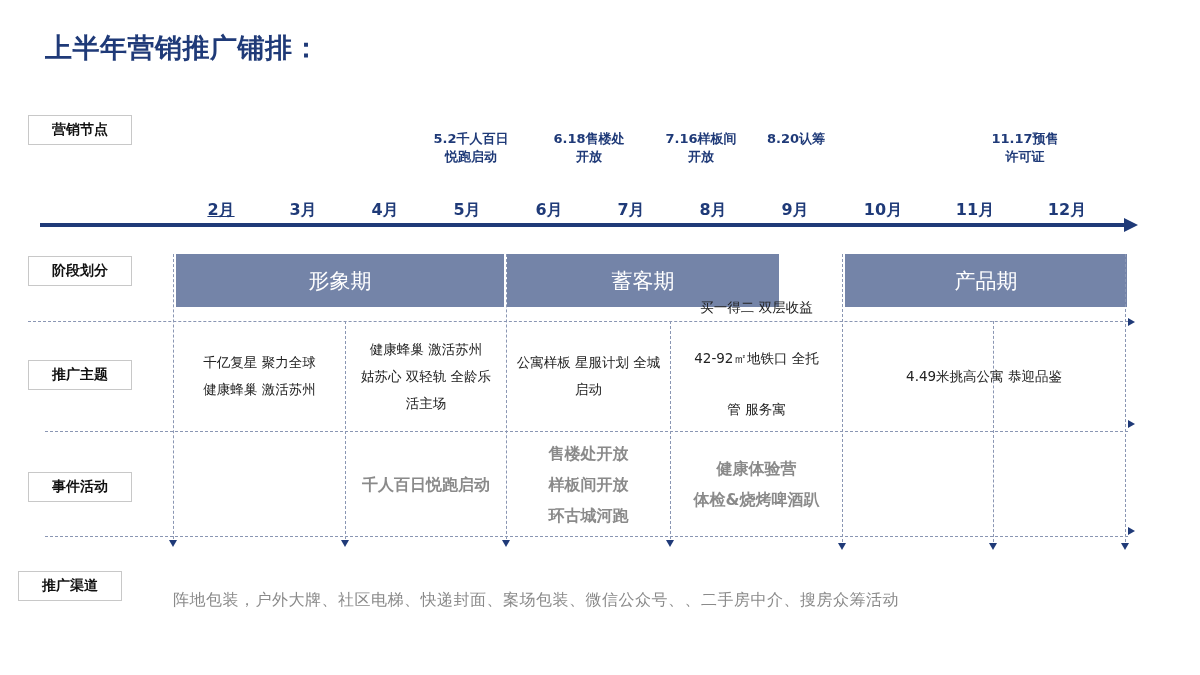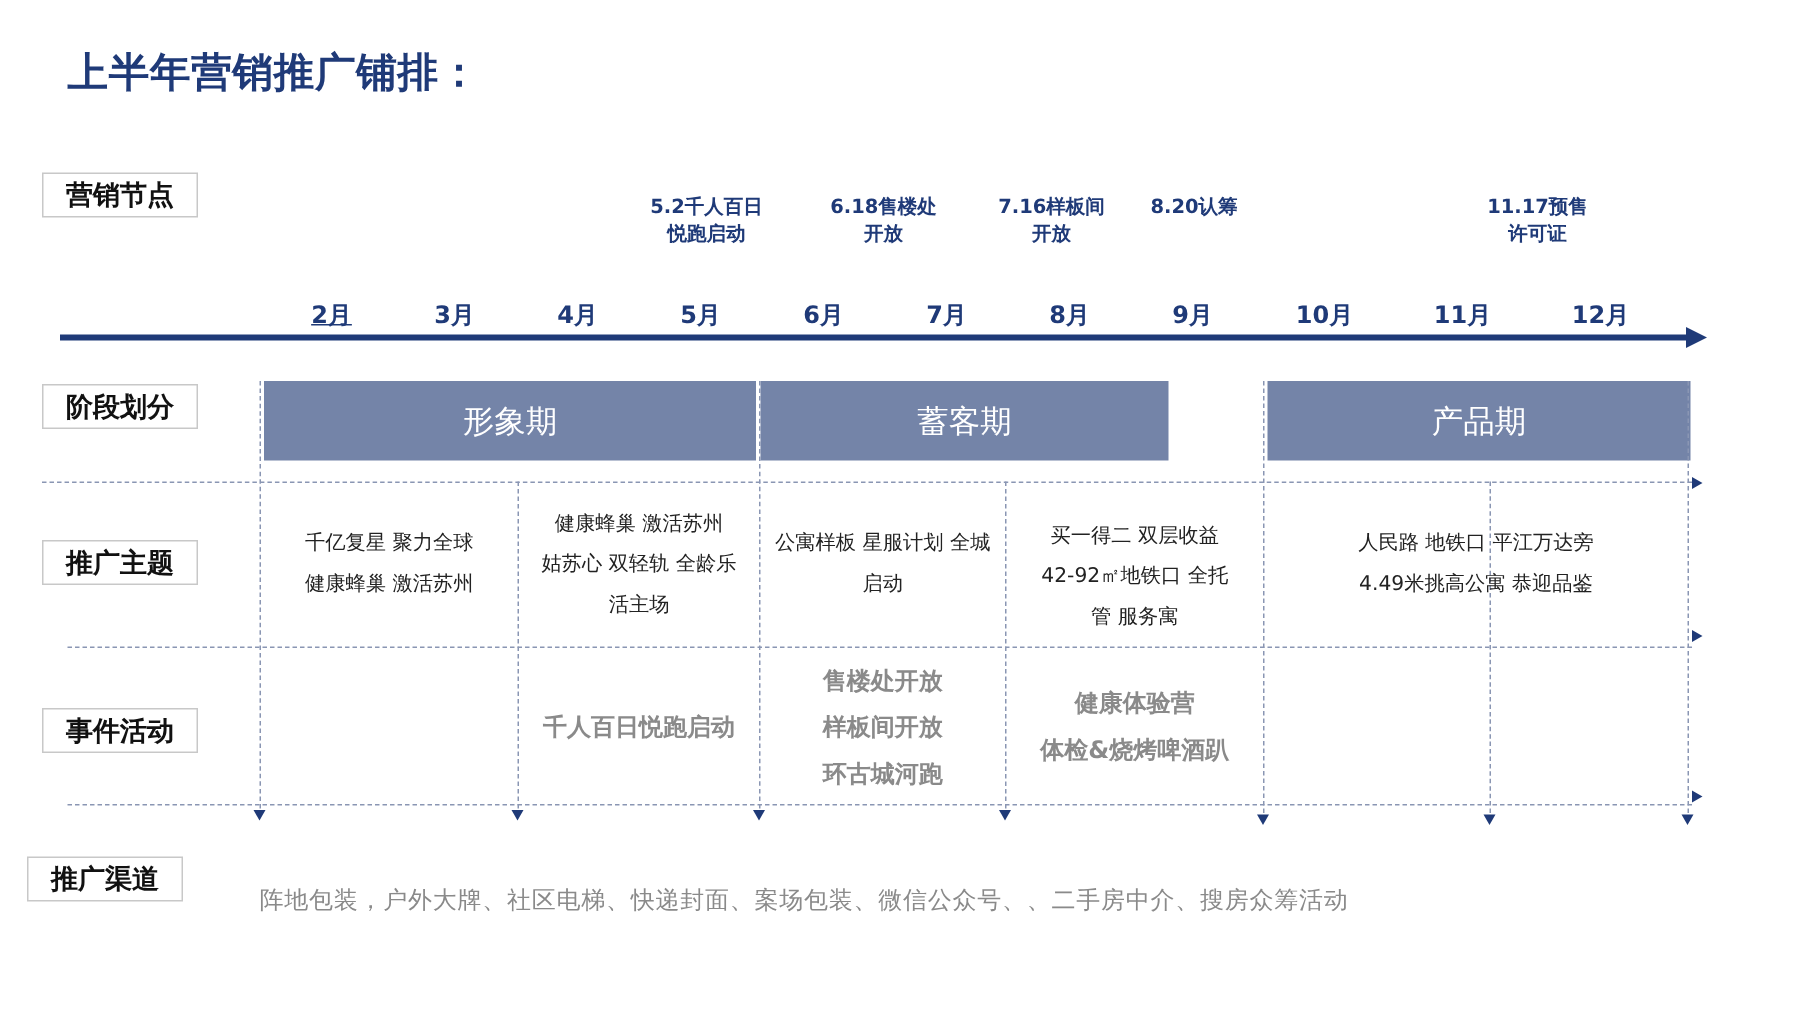--- a/index.html
+++ b/index.html
@@ -6,21 +6,21 @@
   body {
     width: 1200px; height: 675px; background: #ffffff; position: relative; overflow: hidden;
     font-family: "DejaVu Sans", "Liberation Sans", sans-serif; color: #222;
   }
   .abs { position: absolute; }
   .title {
     left: 45px; top: 30px; font-size: 27px; font-weight: bold; color: #1f3a78; letter-spacing: 0.5px;
   }
   .row-label {
     position: absolute; left: 28px; width: 104px; height: 30px; border: 1px solid #c8c8c8;
-    background: #fff; font-size: 18px; font-weight: bold; color: #111;
+    background: #fff; font-size: 14px; font-weight: bold; color: #111;
     display: flex; align-items: center; justify-content: center; box-sizing: border-box;
   }
   .milestone {
     position: absolute; font-size: 13px; font-weight: bold; color: #1f3a78; text-align: center; line-height: 18px;
     white-space: pre-line; transform: translateX(-50%);
   }
   .month {
     position: absolute; top: 200px; font-size: 16px; font-weight: bold; color: #1f3a78; transform: translateX(-50%);
   }
   .axis { left: 40px; top: 223px; width: 1085px; height: 4px; background: #1f3a78; }
@@ -130,27 +130,26 @@
 </div>
 <div class="cell" style="left:346px; top:322px; width:160px; height:108px;">
   <div class="theme-line">健康蜂巢 激活苏州</div>
   <div class="theme-line">姑苏心 双轻轨 全龄乐</div>
   <div class="theme-line">活主场</div>
 </div>
 <div class="cell" style="left:507px; top:322px; width:163px; height:108px;">
   <div class="theme-line">公寓样板 星服计划 全城</div>
   <div class="theme-line">启动</div>
 </div>
-<div class="cell" style="left:671px; top:330px; width:171px; height:108px;">
+<div class="cell" style="left:671px; top:304px; width:171px; height:108px;gap:24px;">
   <div class="theme-line">买一得二  双层收益</div>
   <div class="theme-line">42-92㎡地铁口  全托</div>
   <div class="theme-line">管  服务寓</div>
 </div>
 <div class="cell" style="left:843px; top:322px; width:282px; height:108px;">
-  <div class="theme-line">人民路 地铁口 平江万达旁</div>
   <div class="theme-line">4.49米挑高公寓  恭迎品鉴</div>
 </div>
 
 <div class="cell" style="left:346px; top:432px; width:160px; height:104px;">
   <div class="event-line">千人百日悦跑启动</div>
 </div>
 <div class="cell" style="left:507px; top:432px; width:163px; height:104px;">
   <div class="event-line">售楼处开放</div>
   <div class="event-line">样板间开放</div>
   <div class="event-line">环古城河跑</div>

